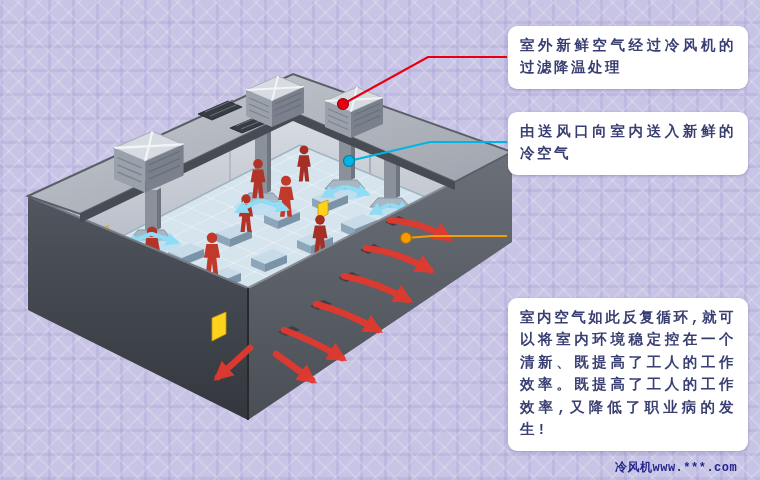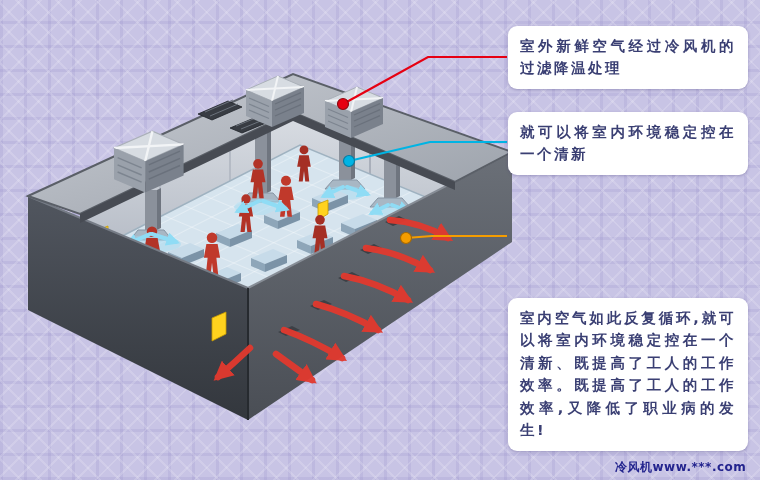--- a/index.html
+++ b/index.html
@@ -8,20 +8,21 @@
     font-family:"DejaVu Sans",sans-serif;
   }
   .stage{
     position:relative;width:760px;height:480px;overflow:hidden;
     background-color:#c8c4e5;
     background-image:
       repeating-linear-gradient(45deg, rgba(255,255,255,.16) 0 2px, rgba(255,255,255,0) 2px 14px),
       repeating-linear-gradient(135deg, rgba(255,255,255,.16) 0 2px, rgba(255,255,255,0) 2px 14px),
       repeating-linear-gradient(90deg, rgba(148,140,200,.20) 0 3px, rgba(148,140,200,0) 3px 24px),
       repeating-linear-gradient(0deg, rgba(148,140,200,.20) 0 3px, rgba(148,140,200,0) 3px 24px);
+    font-family: Liberation Mono, monospace;
   }
   .diagram-svg{position:absolute;left:0;top:0;}
   .callout{
     position:absolute;left:508px;width:240px;box-sizing:border-box;
     background:#ffffff;border-radius:9px;padding:9px 12px;
     box-shadow:0 1px 3px rgba(70,60,120,.35);
     color:#3a3f73;font-weight:bold;font-size:14.5px;line-height:1.55;
     letter-spacing:2.5px;text-align:justify;
   }
   .page-title{
@@ -229,20 +230,20 @@
       <circle cx="349" cy="161" r="5.5" fill="#00b4e4" stroke="#0a7ba0" stroke-width="1.2"></circle>
       <polyline points="507,236 432,236 406,238" fill="none" stroke="#f59d00" stroke-width="2.2"></polyline>
       <circle cx="406" cy="238" r="5.5" fill="#f59d00" stroke="#a96a00" stroke-width="1.2"></circle>
     </g>
   </svg>
 
   <div class="callout" style="top:26px">
     <span>室外新鲜空气经过冷风机的过滤降温处理</span>
   </div>
   <div class="callout" style="top:112px">
-    <span>就可以将室内环境稳定控在一个清新</span>
+    <span>由送风口向室内送入新鲜的冷空气</span>
   </div>
   <div class="callout" style="top:298px">
     <span>室内空气如此反复循环,就可以将室内环境稳定控在一个清新、既提高了工人的工作效率。既提高了工人的工作效率,又降低了职业病的发生!</span>
   </div>
 
   <div class="watermark">冷风机www.***.com</div>
 </div>
 
 </body></html>

